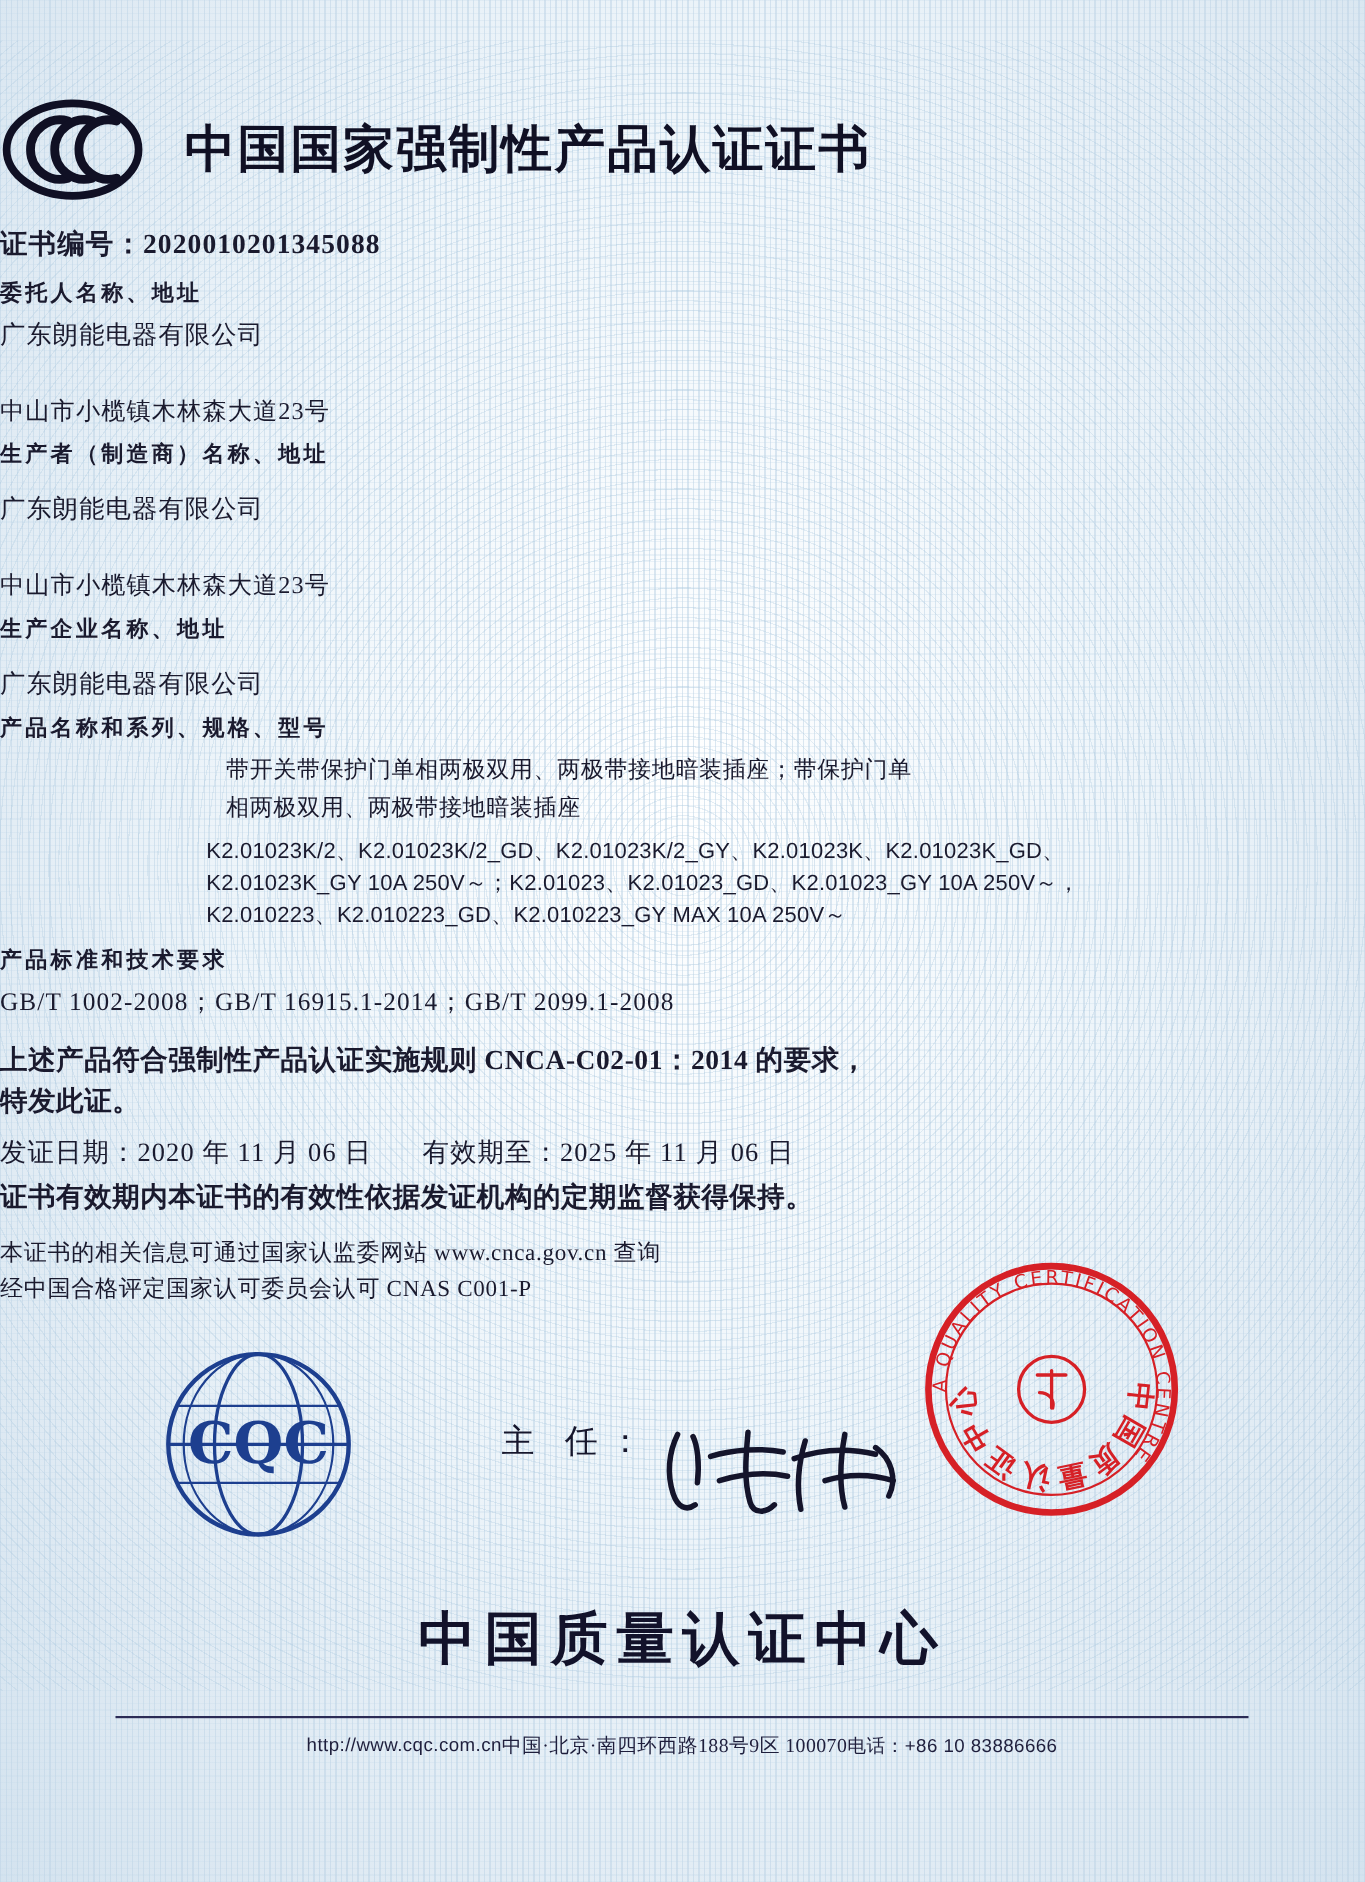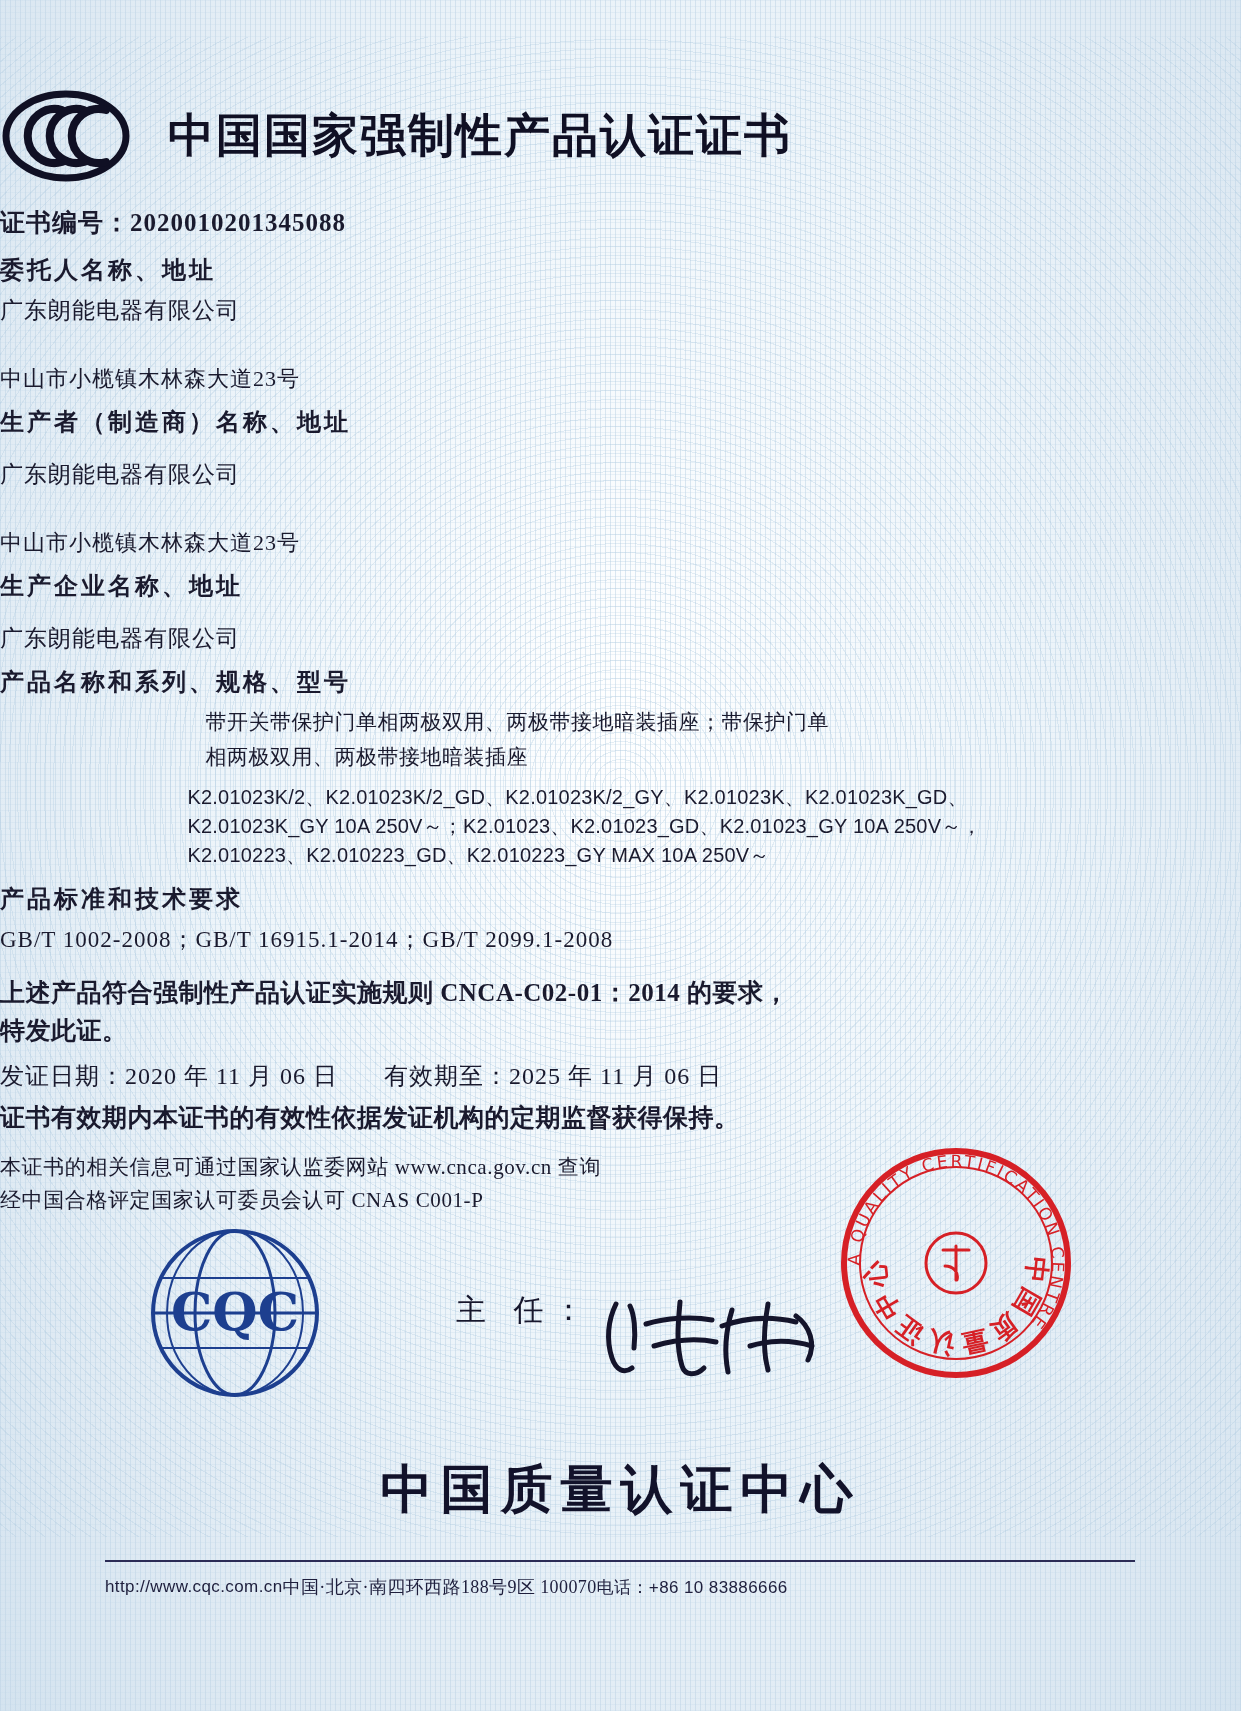--- a/index.html
+++ b/index.html
@@ -93,21 +93,21 @@
     line-height: 1.45;
     margin: 0;
   }
   .cert-no {
     font-size: 25px;
     font-weight: bold;
     letter-spacing: 1px;
     margin-bottom: 12px;
   }
   .section-head {
-    font-size: 24px;
+    font-size: 20px;
     font-weight: bold;
     letter-spacing: 3px;
     margin-top: 10px;
     margin-bottom: 6px;
   }
   .value {
     font-size: 23px;
     letter-spacing: 1px;
     margin: 4px 0;
   }
@@ -226,21 +226,21 @@
     width: 1030px;
     height: 2px;
     background: #2b2b55;
   }
   .footer {
     position: absolute;
     top: 1575px;
     left: 105px;
     width: 1030px;
     display: flex;
-    justify-content: flex-start;
+    justify-content: center;
     align-items: center;
     font-family: "Liberation Sans", "DejaVu Sans", sans-serif;
     font-size: 17px;
     color: #1e1e3c;
     letter-spacing: 0.4px;
   }
   .footer .center {
     font-family: "Liberation Serif", "DejaVu Serif", serif;
     font-size: 18px;
   }

